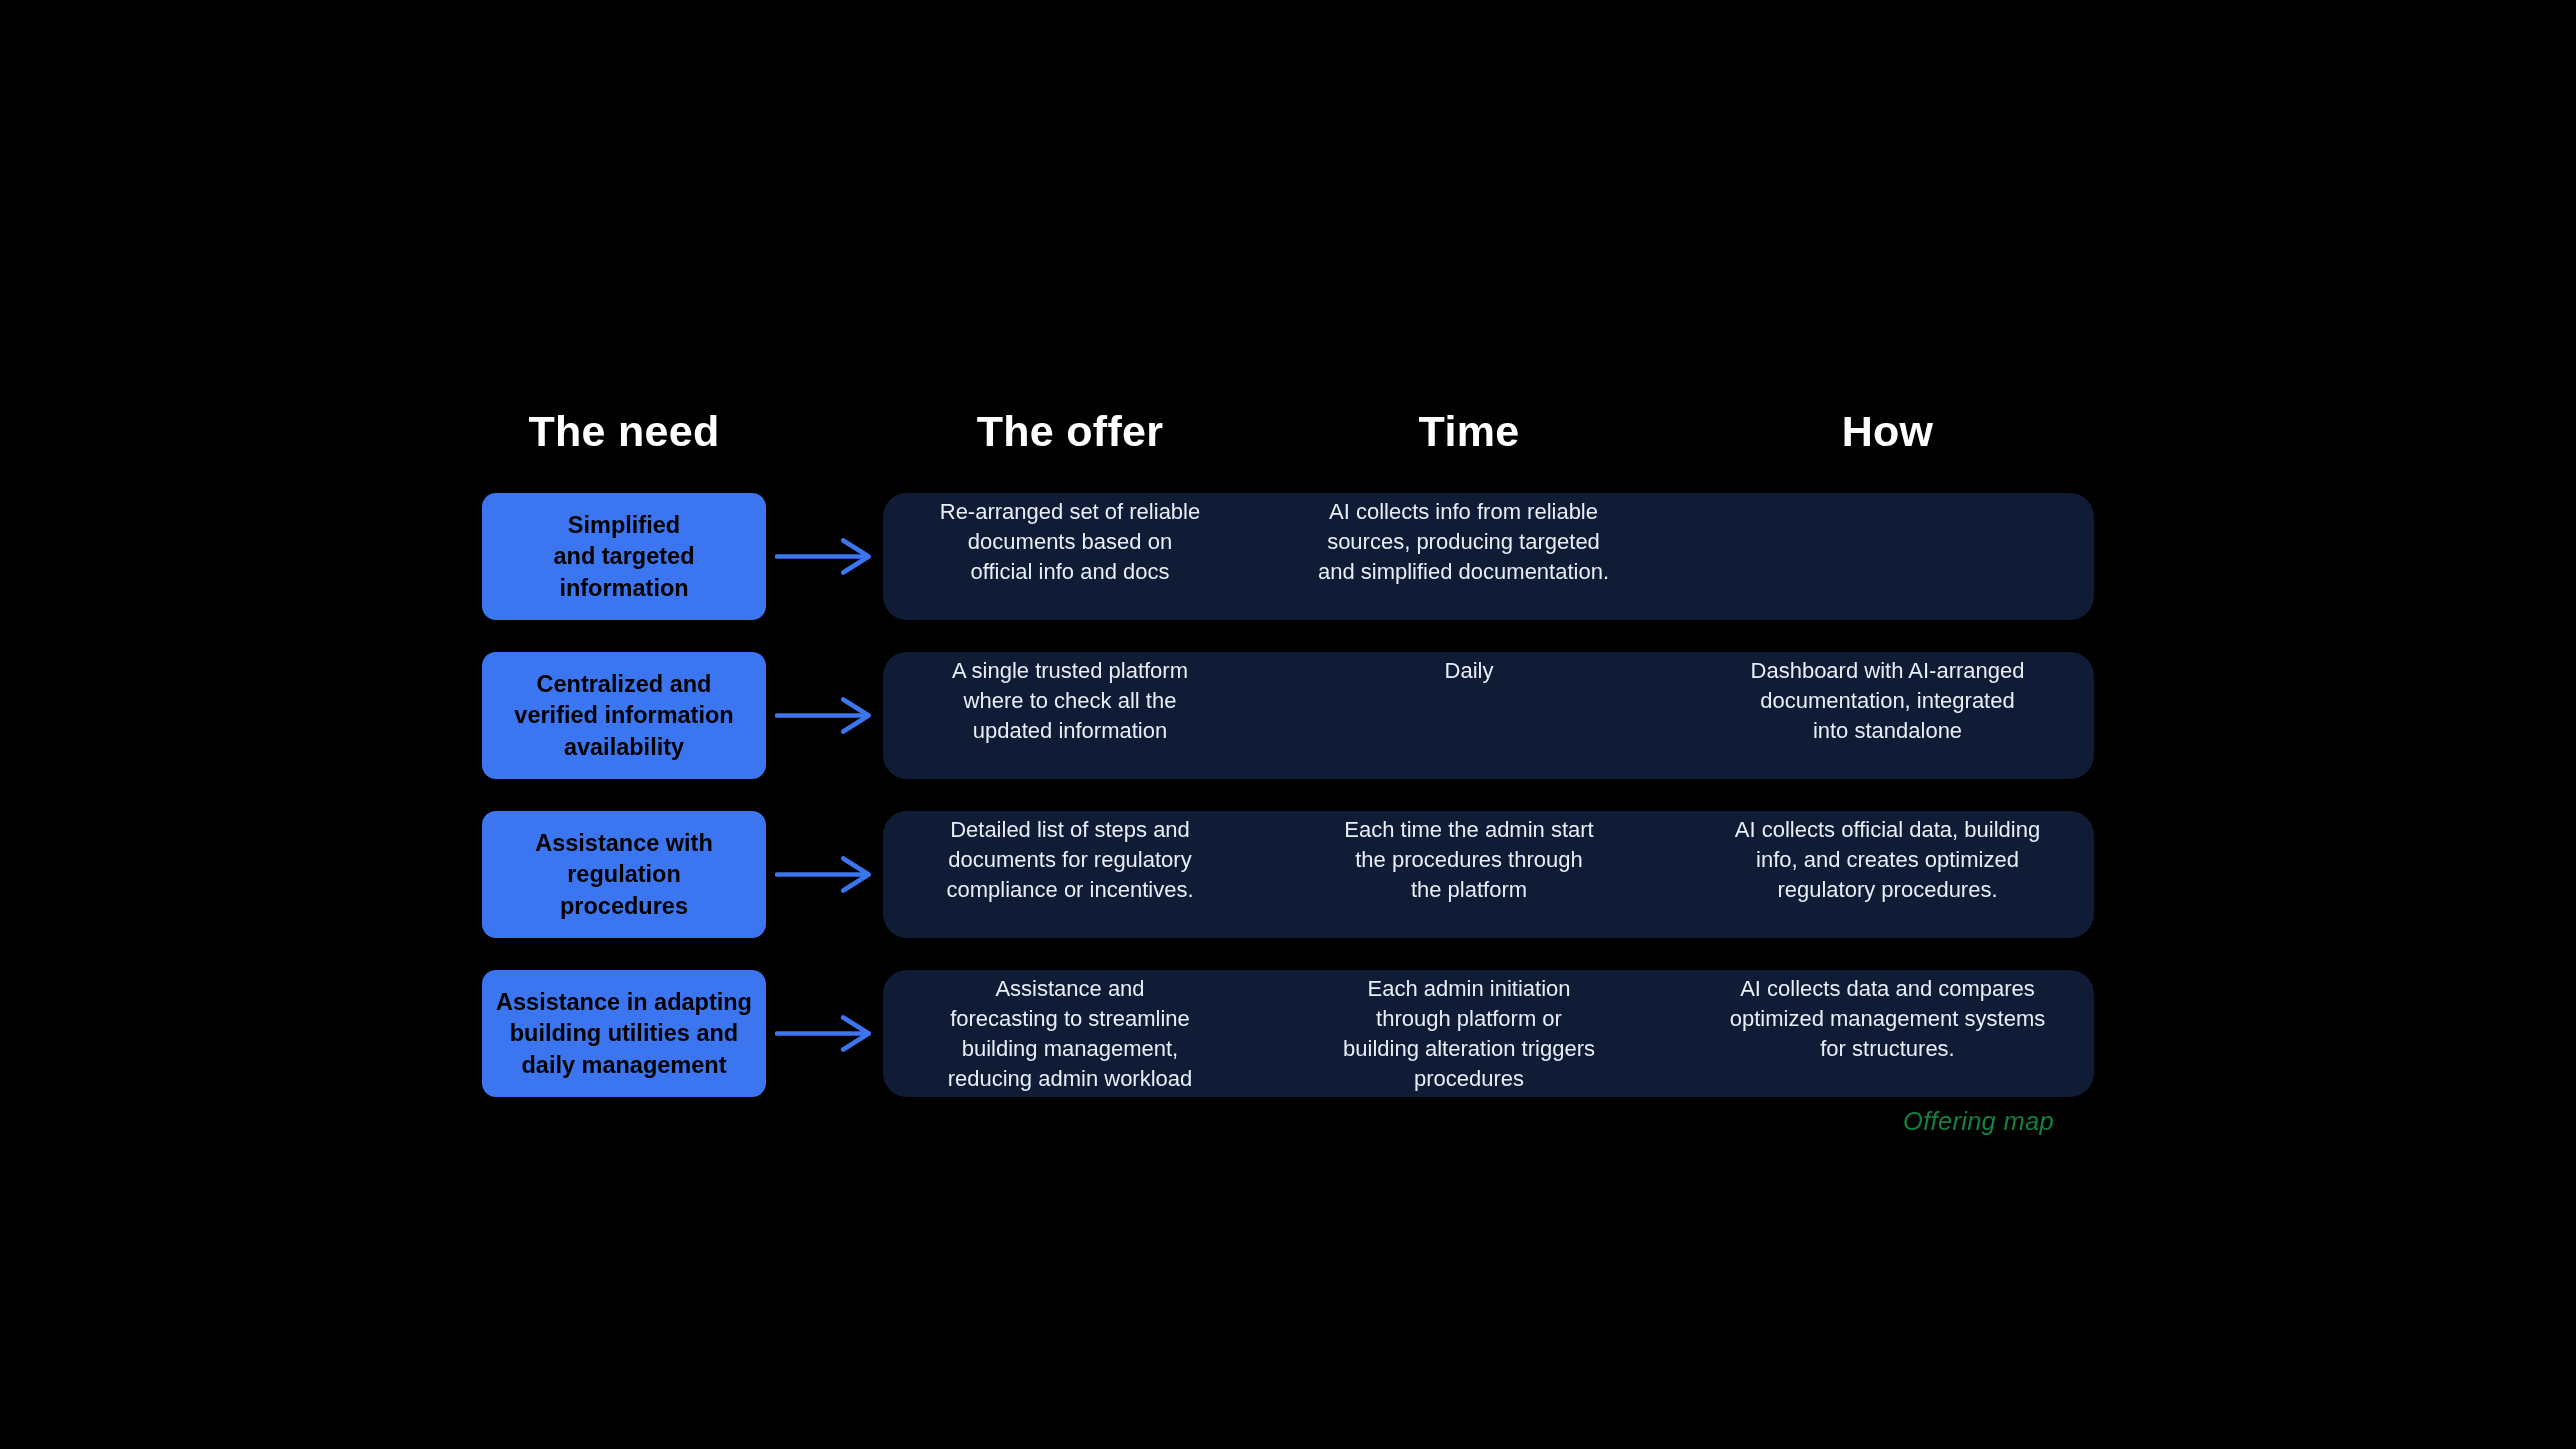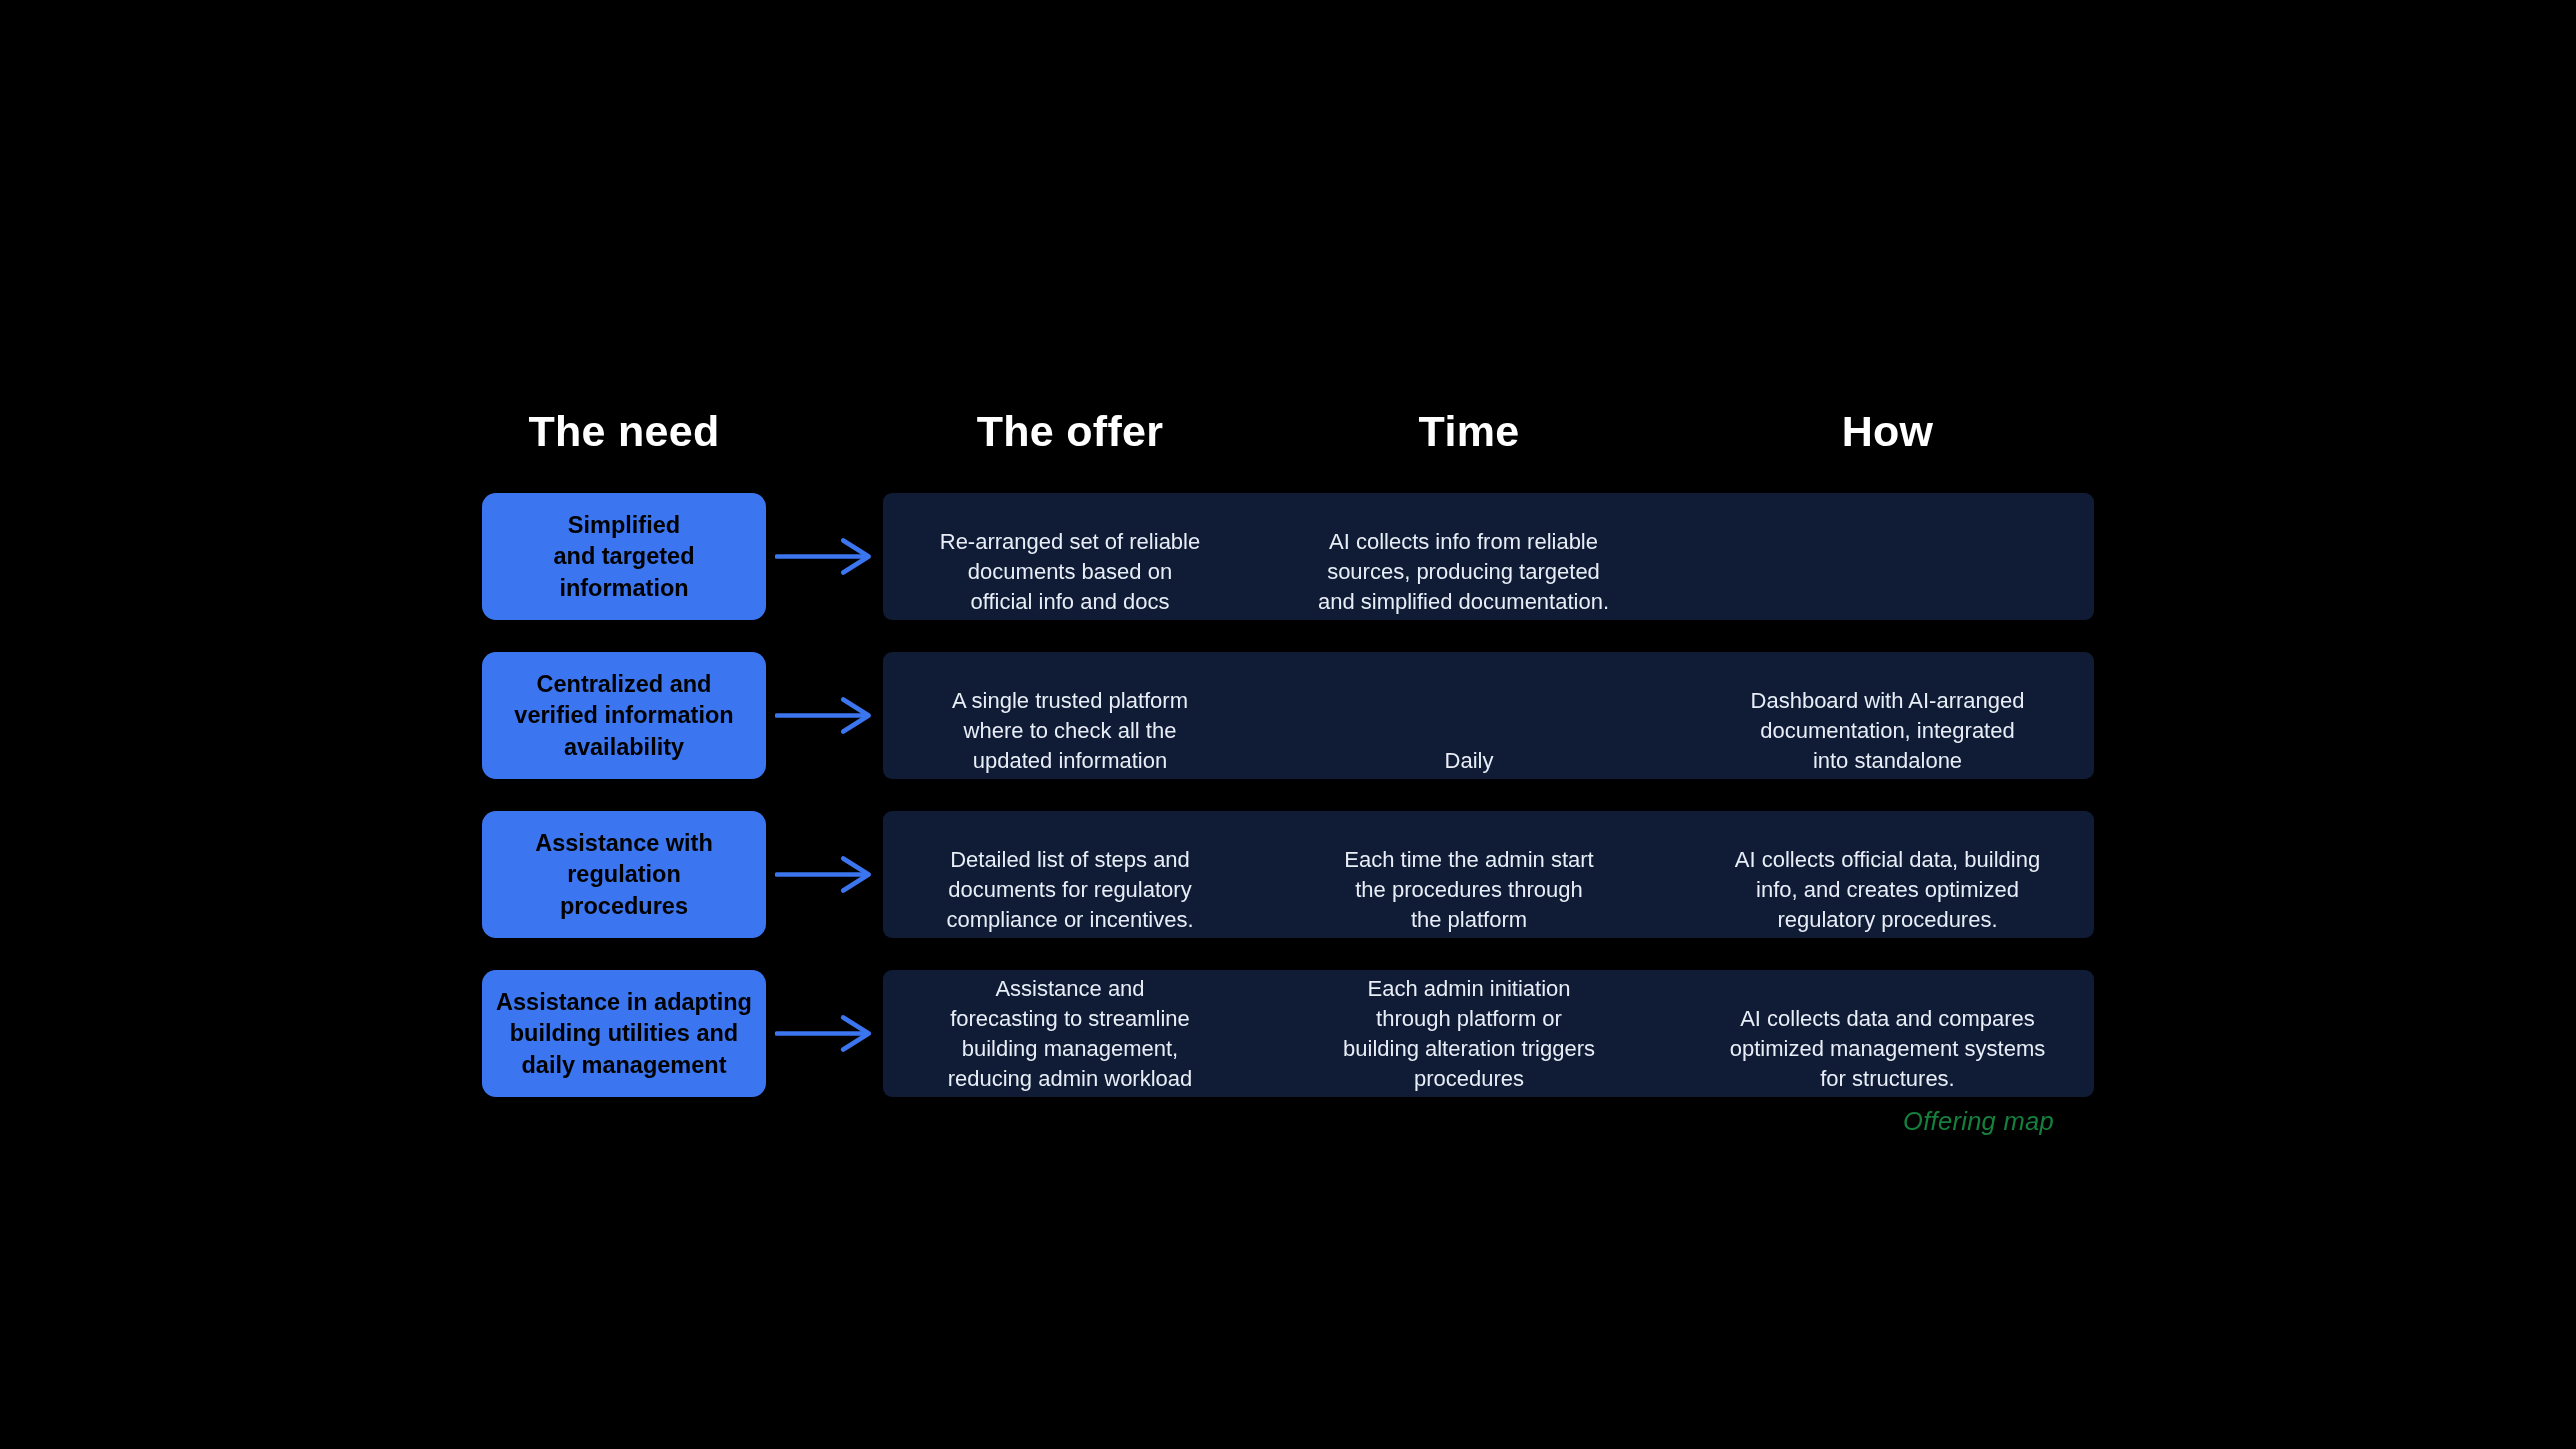--- a/index.html
+++ b/index.html
@@ -64,23 +64,23 @@
   .arrow-zone {
     width: 117px;
     display: flex;
     align-items: center;
     justify-content: center;
   }
   .dark-box {
     width: 1211px;
     height: 127px;
     background: var(--navy, #101C36);
-    border-radius: 9px;
-    display: flex;
-    align-items: flex-end;
+    border-radius: 24px;
+    display: flex;
+    align-items: flex-start;
     box-sizing: border-box;
   }
   .cell {
     display: flex;
     align-items: center;
     justify-content: center;
     text-align: center;
     color: var(--body-text, #E8EEF7);
     font-size: 22px;
     font-weight: 400;

